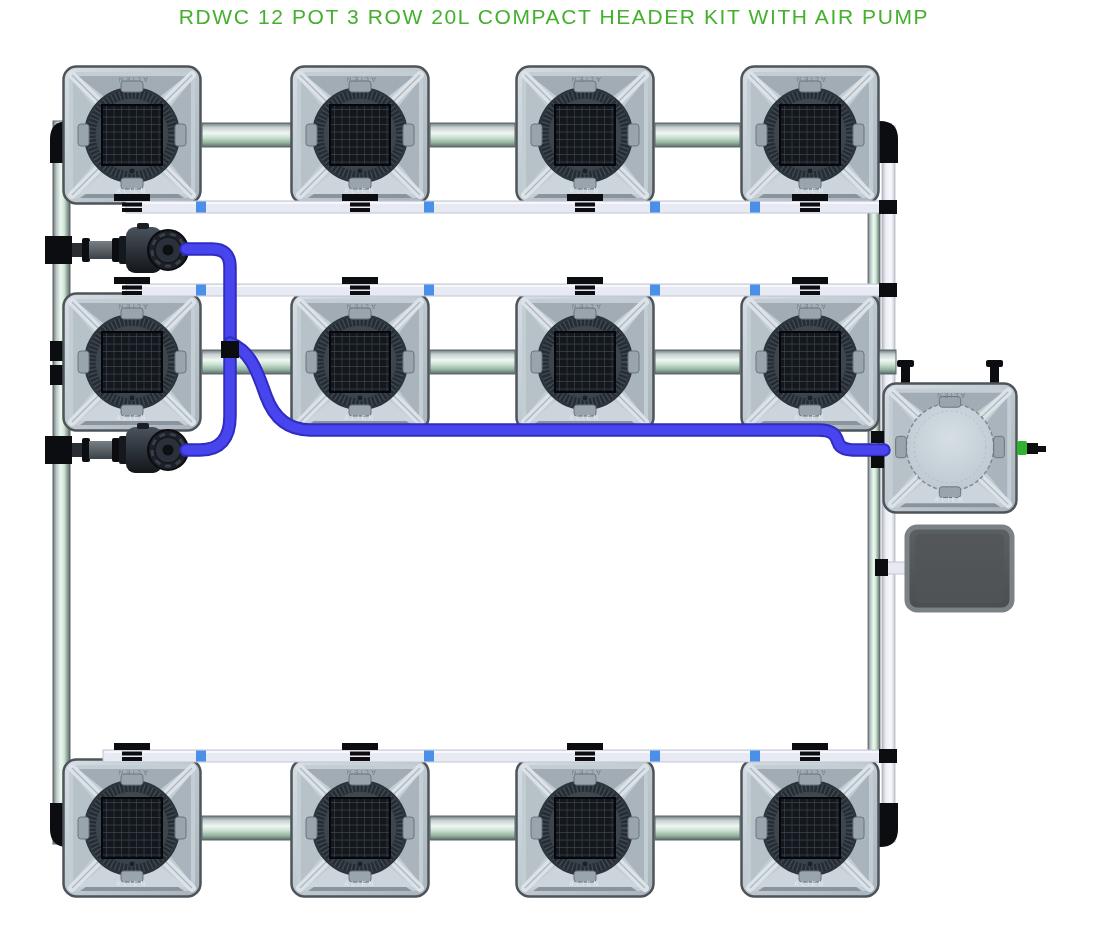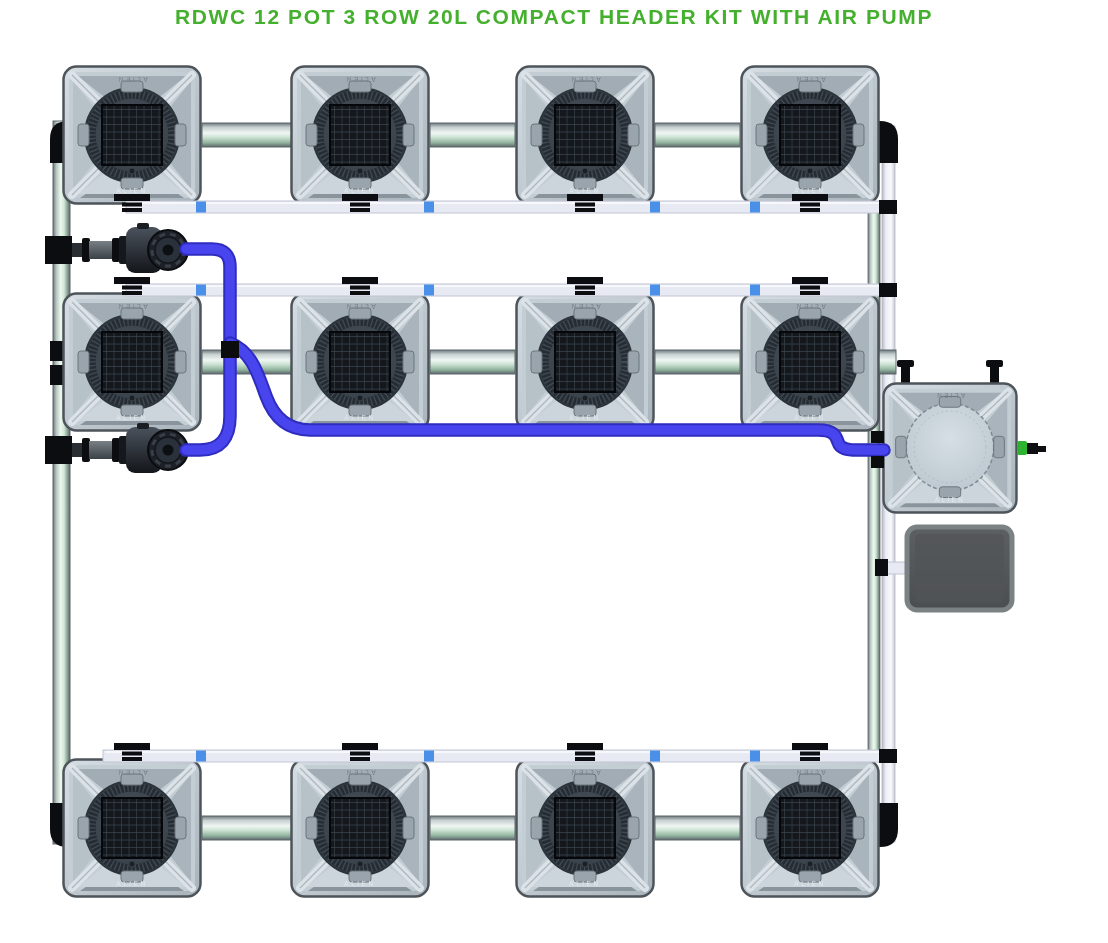--- a/index.html
+++ b/index.html
@@ -1,20 +1,20 @@
 <!DOCTYPE html>
 <html><head>
 <meta charset="utf-8">
 <style>
   html,body{margin:0;padding:0;background:#ffffff;}
   .canvas{position:relative;width:1108px;height:943px;background:#ffffff;overflow:hidden;
           font-family:"Liberation Sans",sans-serif;}
   .canvas svg{position:absolute;top:0;left:0;}
   .title{position:absolute;top:5px;left:0;width:100%;text-align:center;z-index:5;
-         font-size:21px;font-weight:bold;letter-spacing:1.6px;color:#44b02e;}
+         font-size:21px;font-weight:normal;letter-spacing:1.6px;color:#44b02e;}
   svg text{font-family:"Liberation Sans",sans-serif;}
 </style>
 </head>
 <body>
 
 <div class="canvas">
   <div class="title">RDWC 12 POT 3 ROW 20L COMPACT HEADER KIT WITH AIR PUMP</div>
 
   <svg id="scene" width="1108" height="943" viewBox="0 0 1108 943">
     <defs>

